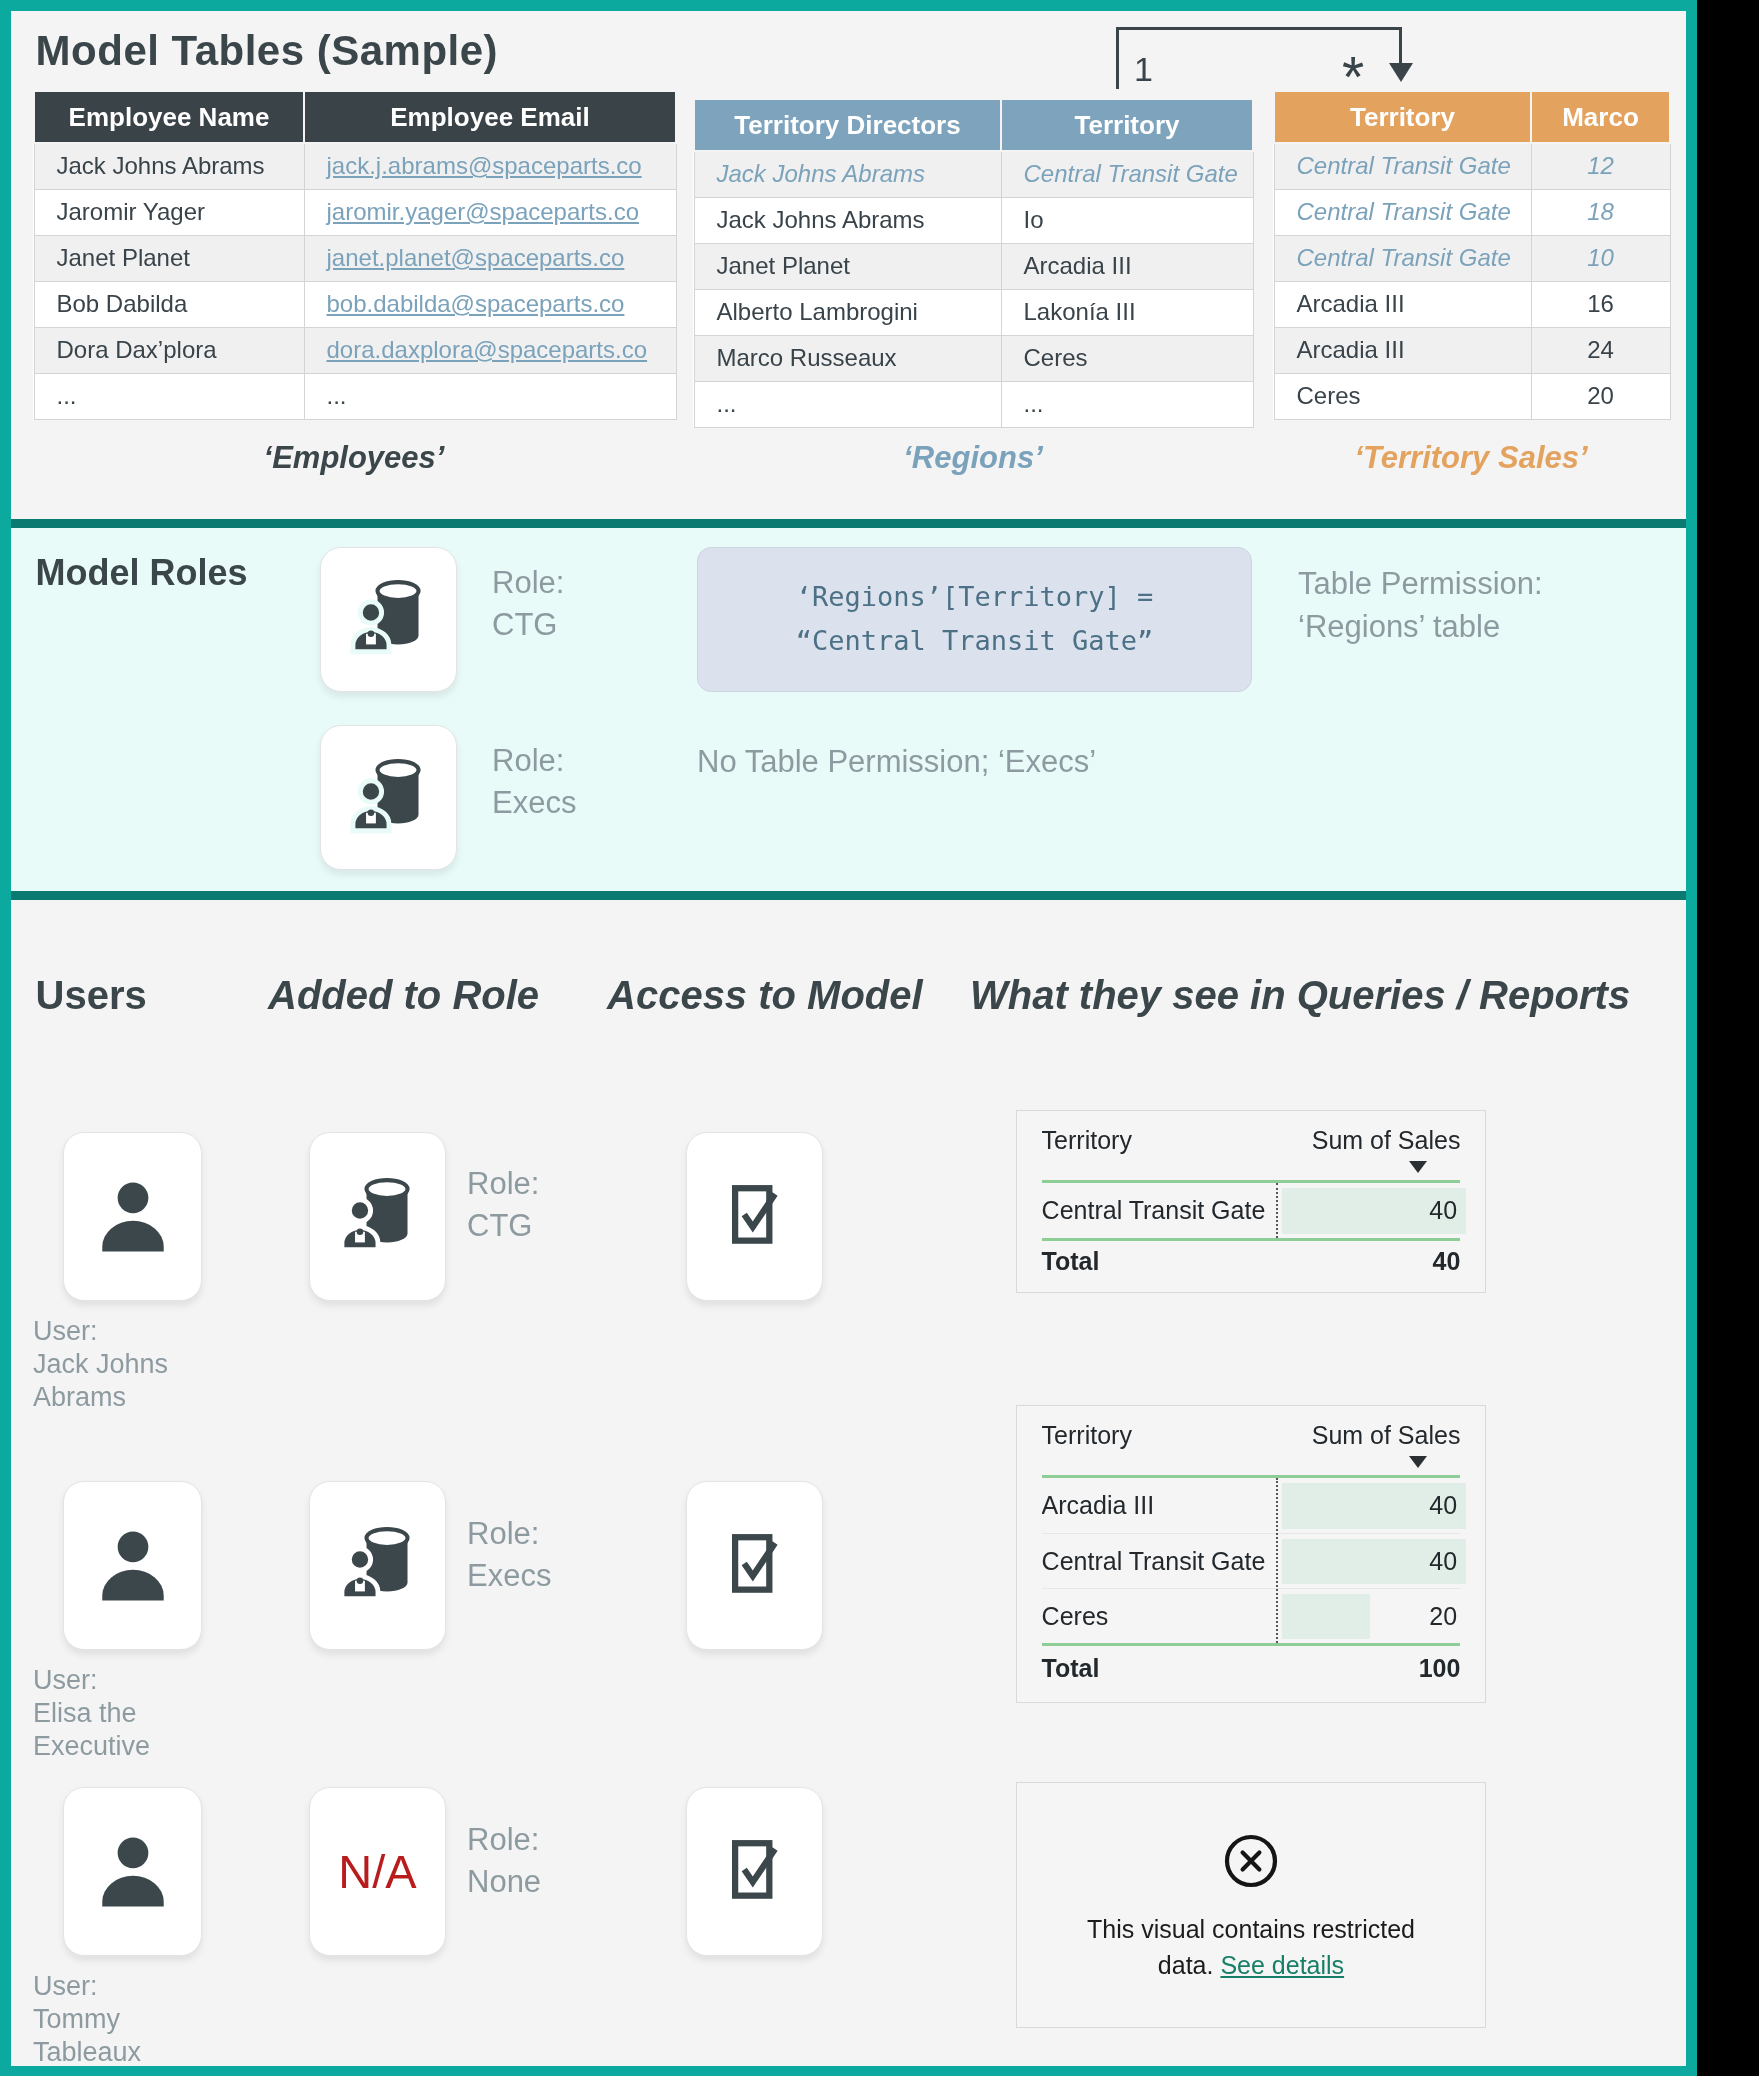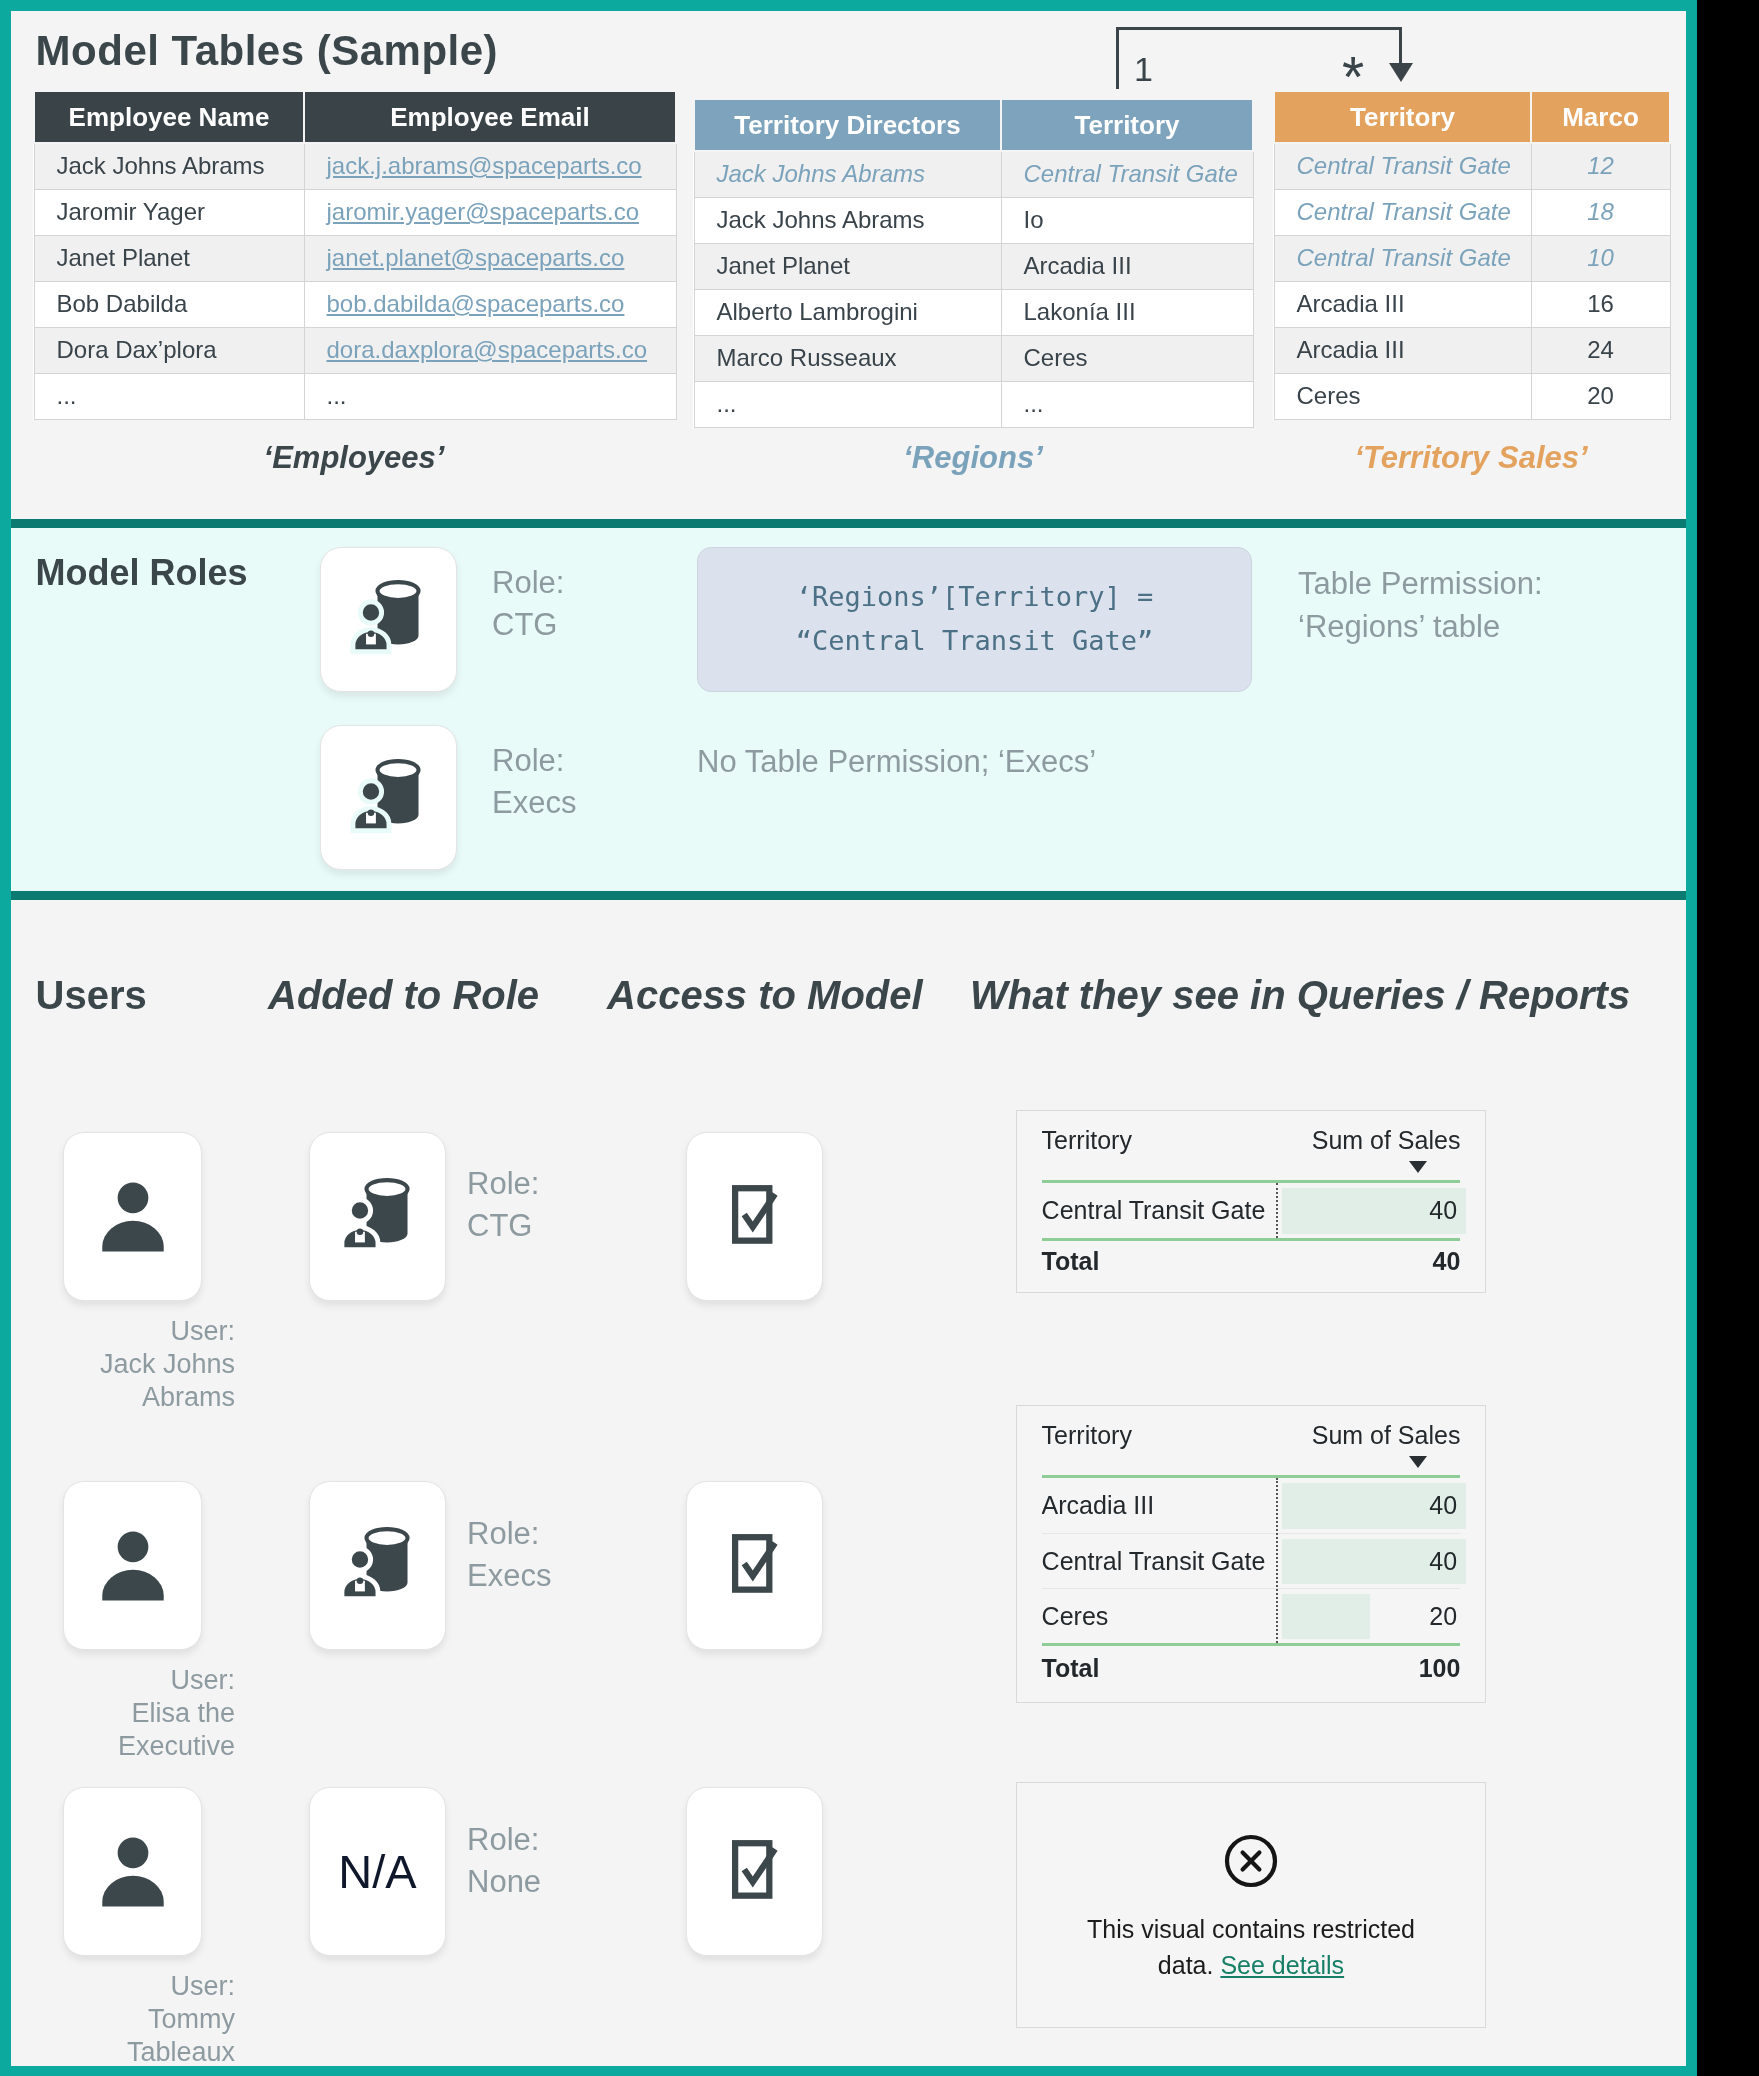--- a/index.html
+++ b/index.html
@@ -52,27 +52,27 @@
     display:flex;align-items:center;justify-content:center;
   }
   .role-text{font-size:31px;color:#8d9ba1;line-height:42px;white-space:nowrap;}
   .code-box{
     background:#dbe2ed;border:1.1px solid #ccd4e0;border-radius:14px;
     display:flex;flex-direction:column;justify-content:center;align-items:center;
     font-family:"DejaVu Sans Mono", monospace;font-size:27px;color:#4c7086;line-height:44px;
     text-align:center;
   }
   .gray-note{font-size:31px;color:#8d9ba1;line-height:43px;white-space:nowrap;}
-  .na-text{font-size:47px;color:#0f172a;}
+  .na-text{font-size:47px;color:#b91c1c;}
 
   
   .sec-matrix{left:0;top:891px;width:1675px;height:1164px;}
   .col-head{font-size:40px;font-weight:bold;color:#3b464b;white-space:nowrap;}
   .col-head.it{font-style:italic;}
-  .user-label{font-size:27px;color:#8d9ba1;line-height:33px;text-align:right;}
+  .user-label{font-size:27px;color:#8d9ba1;line-height:33px;text-align:left;}
 
   
   .pbi{
     background:#f5f5f5;border:1.6px solid #d9d9d9;
     padding:15.3px 24.6px 11px 24.6px;color:#23282c;font-size:25px;
     display:flex;flex-direction:column;
   }
   .pbi-head{display:flex;justify-content:space-between;align-items:flex-start;margin-bottom:7.7px;}
   .pbi-head .right{display:flex;flex-direction:column;align-items:flex-end;}
   .sort-tri{width:0;height:0;border-left:9.3px solid transparent;border-right:9.3px solid transparent;border-top:12px solid #2a2f33;margin:5.5px 33px 0 0;}

